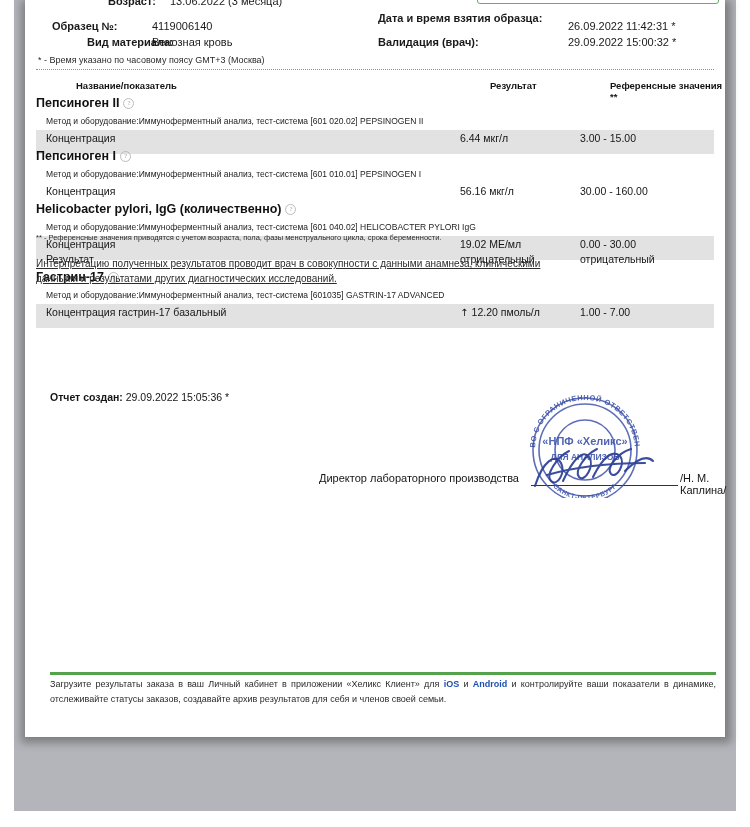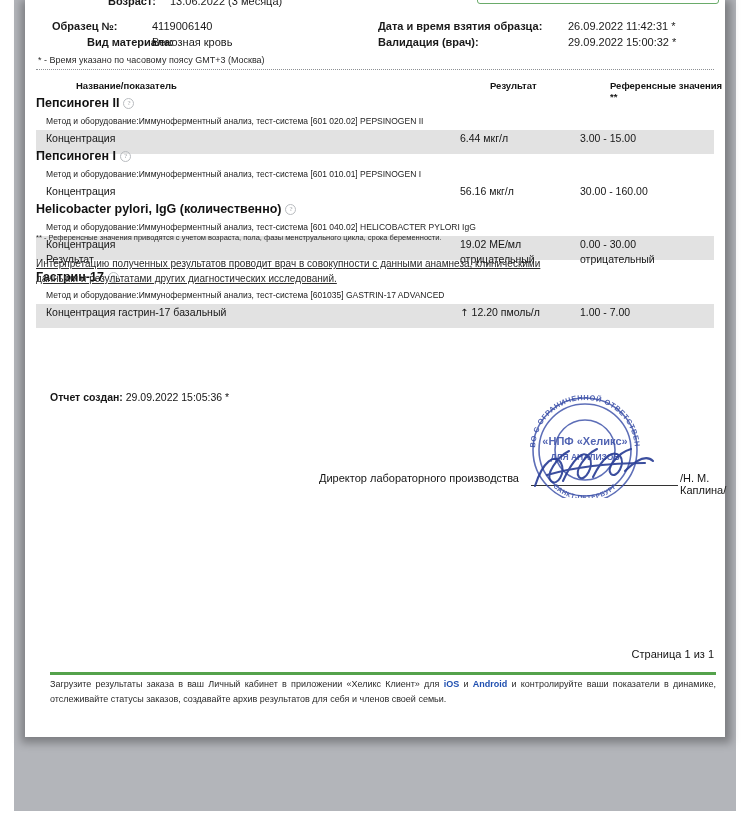--- a/index.html
+++ b/index.html
@@ -68,21 +68,21 @@
   }
 
   #age-label  { left: 83px;  top: -3px; }
   #age-value  { left: 145px; top: -3px; }
 
   #sample-label { left: 27px;  top: 22px; }
   #sample-value { left: 127px; top: 22px; }
   #mat-label    { left: 27px;  top: 38px; padding-left: 35px; }
   #mat-value    { left: 127px; top: 38px; }
 
-  #coll-label  { left: 353px; top: 22px; }
+  #coll-label  { left: 353px; top: 14px; }
   #coll-value  { left: 543px; top: 22px; }
   #valid-label { left: 353px; top: 38px; }
   #valid-value { left: 543px; top: 38px; }
 
   #tz-note {
     left: 13px; top: 57px;
     font-size: 9px;
     color: #2a2a2a;
   }
   #dotted-rule {
@@ -382,19 +382,18 @@
       <g stroke="#2b3f96" fill="none" stroke-width="2.1" stroke-linecap="round" opacity="0.92">
         <path d="M 30 103 C 38 78, 50 70, 56 80 C 61 90, 52 104, 46 98 C 40 92, 52 74, 64 68"></path>
         <path d="M 58 98 C 68 76, 78 66, 84 74 C 90 82, 80 100, 74 94 C 69 88, 80 72, 92 66"></path>
         <path d="M 88 94 C 98 74, 108 66, 115 73 C 121 80, 112 96, 106 91 C 101 86, 112 70, 126 66"></path>
         <path d="M 120 88 C 132 76, 142 72, 148 78"></path>
         <path d="M 42 92 C 70 84, 104 80, 140 80"></path>
       </g>
     </svg>
   </div>
 
-  <div id="page-num">Страница 1 из 1</div>
   <div id="green-rule"></div>
   <div id="promo">
     <span>Загрузите результаты заказа в ваш Личный кабинет в приложении «Хеликс Клиент» для </span><span class="link">iOS</span><span> и </span><span class="link">Android</span><span> и контролируйте ваши показатели в динамике, отслеживайте статусы заказов, создавайте архив результатов для себя и членов своей семьи.</span>
   </div>
 
 </div>
 
 </body></html>

